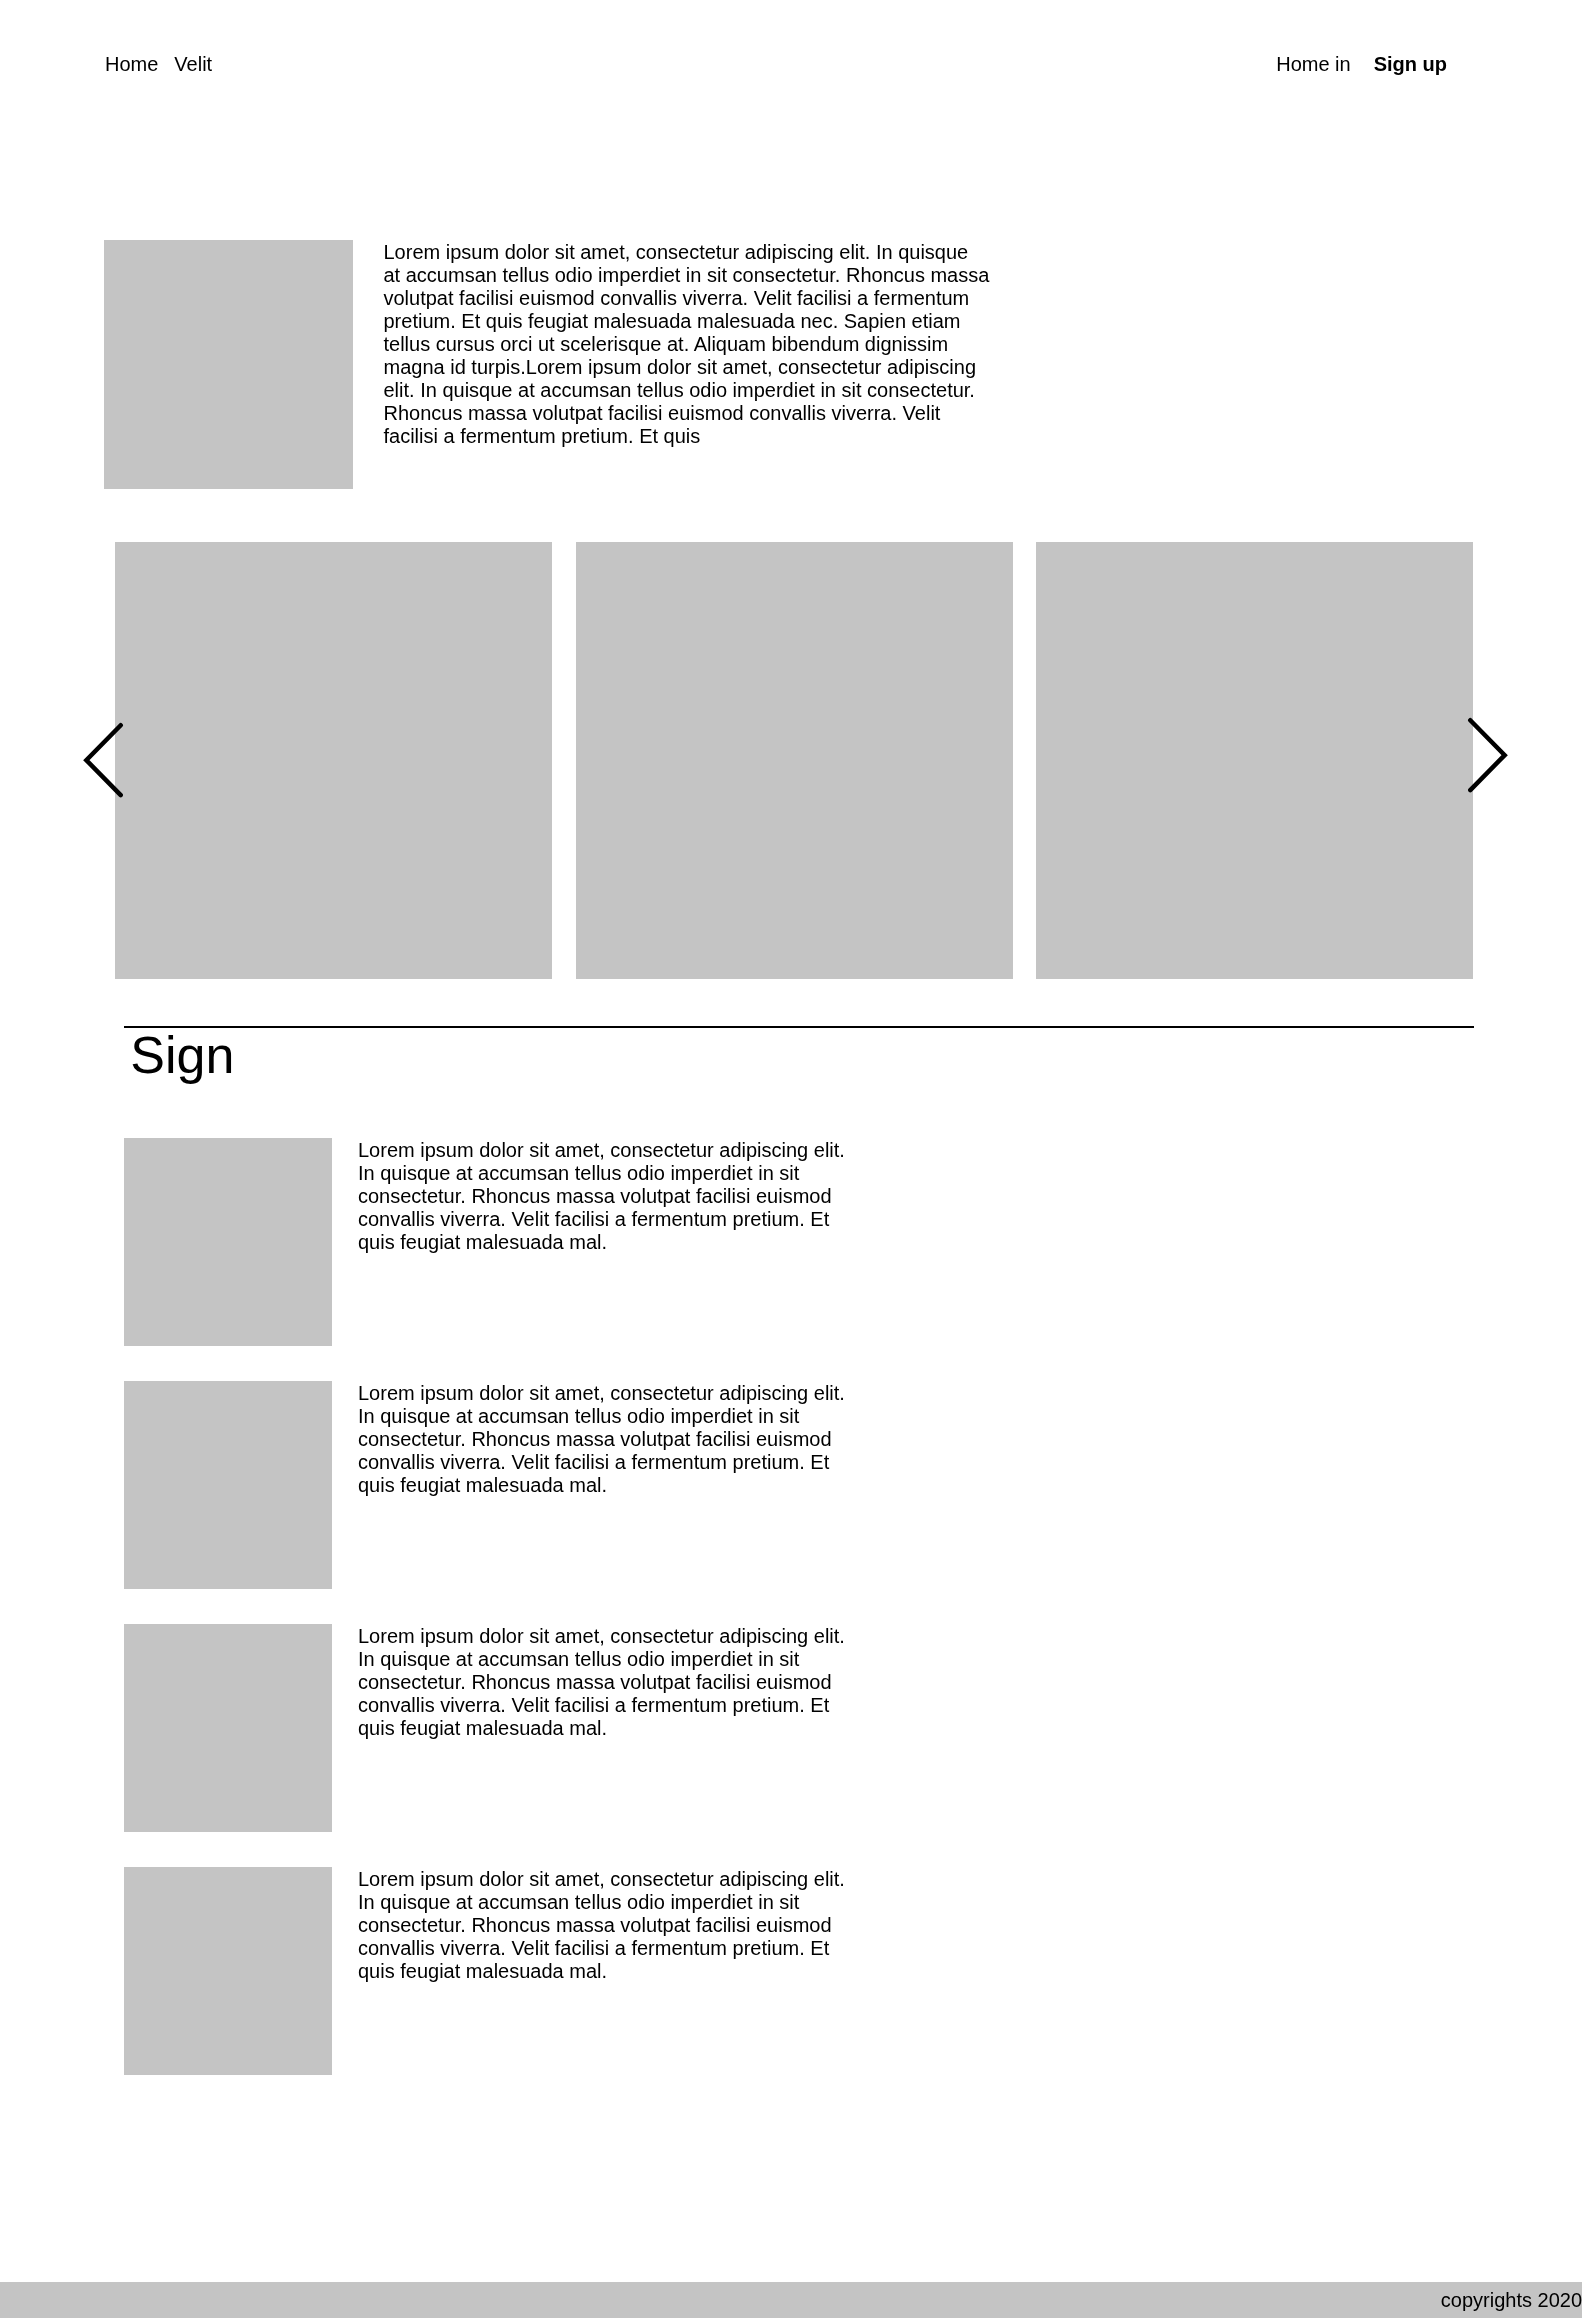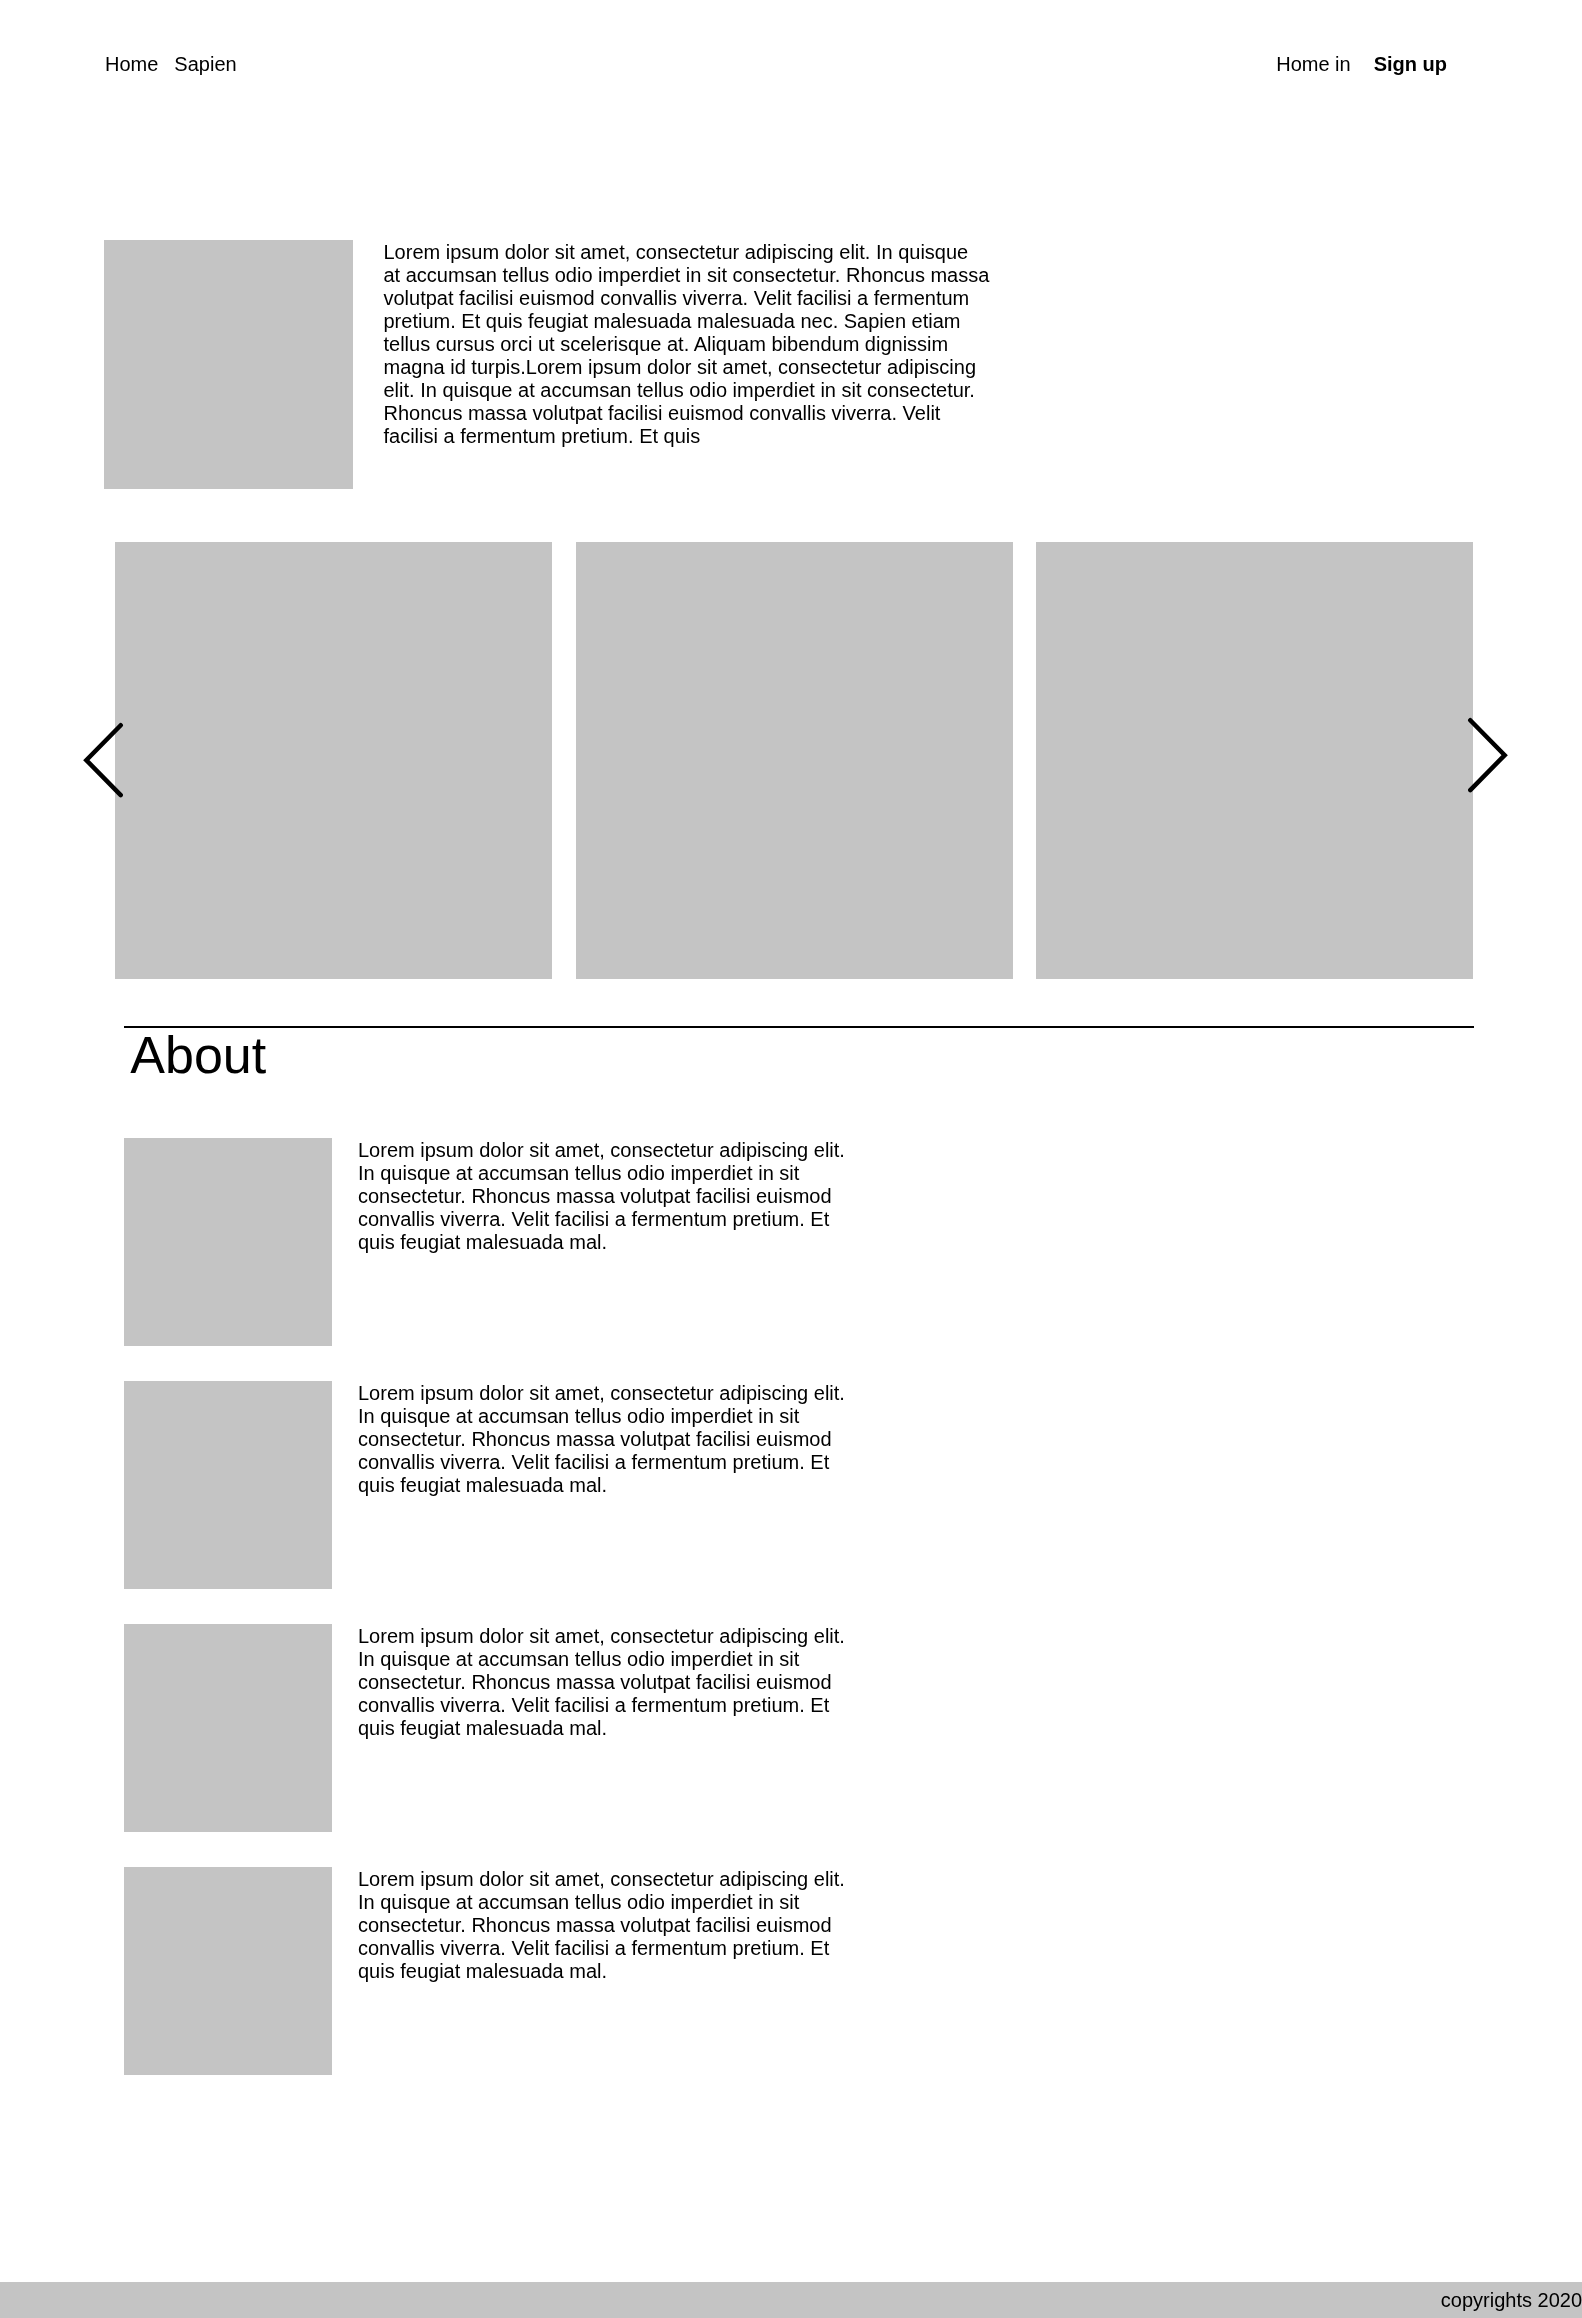--- a/index.html
+++ b/index.html
@@ -67,21 +67,21 @@
   .footer-text { position:absolute; left:0; top:7.4px; width:1582px; text-align:right; font-size:20px; line-height:23px; color:#000; display:block; }
 </style>
 </head>
 <body>
 
 <div class="page">
 
   <nav class="navbar">
     <div class="nav-left">
       <a class="nav-link">Home</a>
-      <a class="nav-link">Sapien</a>
+      <a class="nav-link">Velit</a>
     </div>
     <div class="nav-right">
       <a class="nav-link">Home in</a>
       <a class="nav-link">Sign up</a>
     </div>
   </nav>
 
   <section class="hero">
     <div class="hero-row">
       <div class="hero-img"></div>
@@ -102,21 +102,21 @@
     </div>
     <div class="car-arrow arrow-next">
       <svg width="46" height="82" viewBox="0 0 56 100" fill="none">
         <path d="M10.05 5.2 L52 47.75 L10.05 90.3" stroke="#000" stroke-width="5.5" stroke-linecap="round" stroke-linejoin="miter" fill="none"></path>
       </svg>
     </div>
   </section>
 
   <section class="menu-section">
     <div class="menu-divider"></div>
-    <h2 class="menu-title">About</h2>
+    <h2 class="menu-title">Sign</h2>
   </section>
 
   <section class="menu-list">
     <div class="menu-row">
       <div class="menu-img"></div>
       <p class="menu-text">Lorem ipsum dolor sit amet, consectetur adipiscing elit. In quisque at accumsan tellus odio imperdiet in sit consectetur. Rhoncus massa volutpat facilisi euismod convallis viverra. Velit facilisi a fermentum pretium. Et quis feugiat malesuada mal.</p>
     </div>
     <div class="menu-row">
       <div class="menu-img"></div>
       <p class="menu-text">Lorem ipsum dolor sit amet, consectetur adipiscing elit. In quisque at accumsan tellus odio imperdiet in sit consectetur. Rhoncus massa volutpat facilisi euismod convallis viverra. Velit facilisi a fermentum pretium. Et quis feugiat malesuada mal.</p>

